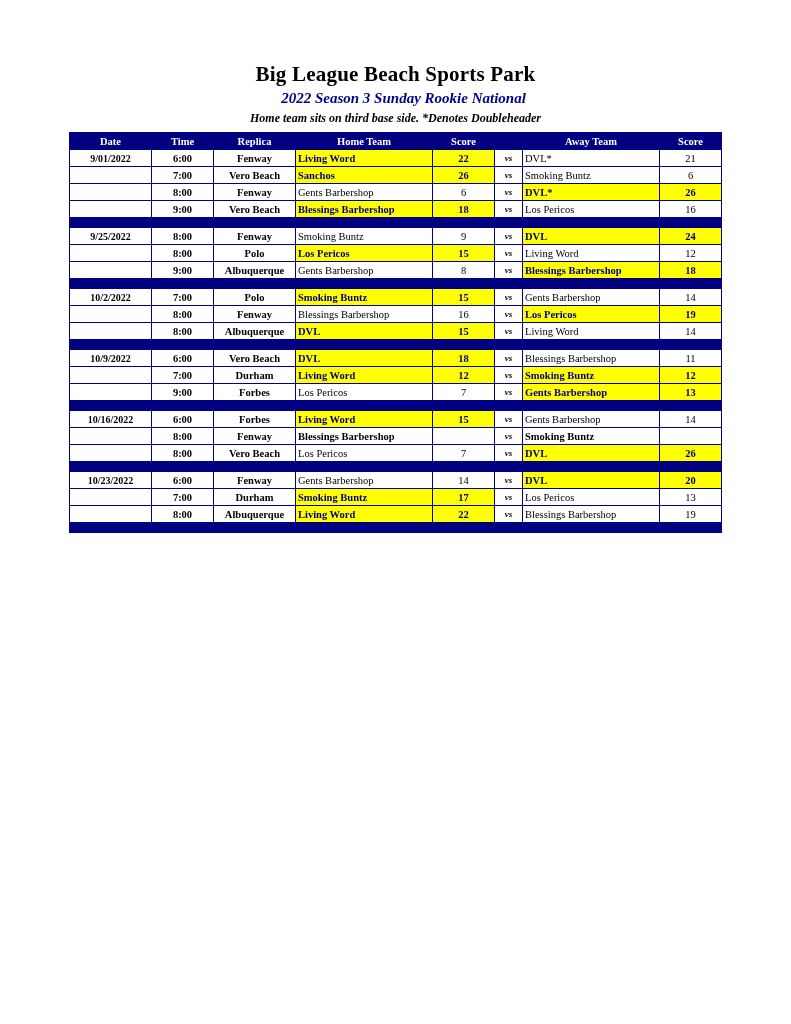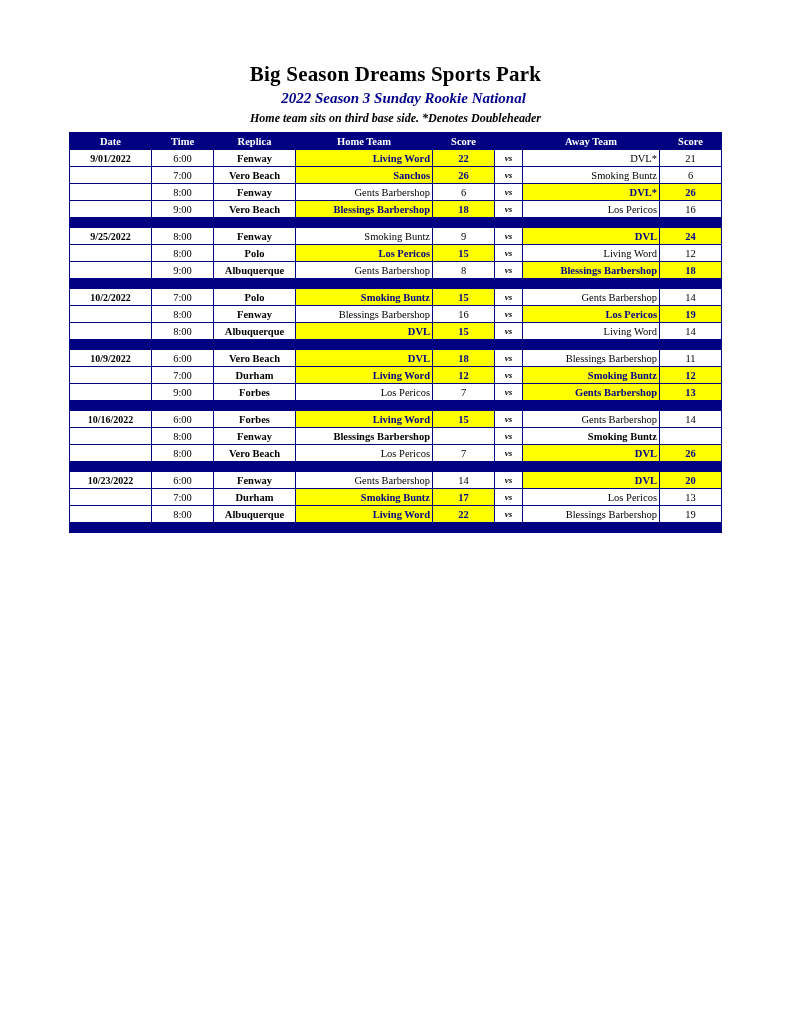--- a/index.html
+++ b/index.html
@@ -85,30 +85,30 @@
     padding: 0;
     border: 1px solid #000080;
   }
   td.date {
     text-align: center;
     font-weight: bold;
     font-size: 10px;
   }
   td.time {
     text-align: center;
-    font-weight: normal;
+    font-weight: bold;
     font-size: 10.5px;
   }
   td.replica {
     text-align: center;
     font-weight: bold;
     font-size: 10.5px;
   }
   td.team {
-    text-align: right;
+    text-align: left;
     font-size: 10.5px;
   }
   td.score {
     text-align: center;
     font-size: 10.5px;
   }
   td.vs {
     text-align: center;
     font-weight: bold;
     font-style: italic;
@@ -128,21 +128,21 @@
     font-weight: bold;
     color: #000000;
   }
 </style>
 </head>
 <body>
 
 <div class="page">
 
   <div class="header-block">
-    <div class="doc-title">Big Season Dreams Sports Park</div>
+    <div class="doc-title">Big League Beach Sports Park</div>
     <div class="doc-subtitle">2022 Season 3 Sunday Rookie National</div>
     <div class="doc-note">Home team sits on third base side.  *Denotes Doubleheader</div>
   </div>
 
   <table class="sched">
     <colgroup>
       <col class="c-date">
         <col class="c-time">
         <col class="c-replica">
         <col class="c-home">

